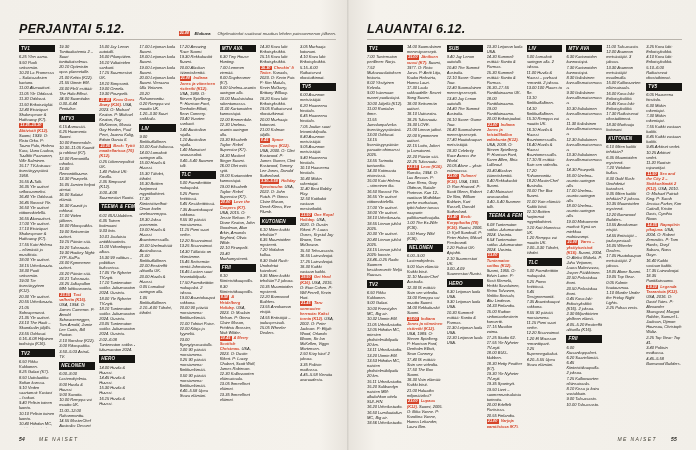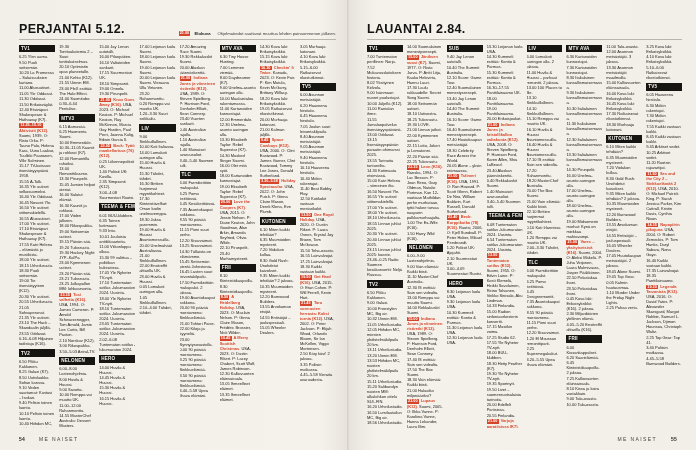--- a/index.html
+++ b/index.html
@@ -5,20 +5,21 @@
   html,body{margin:0;padding:0;}
   body{
     width:696px;height:450px;overflow:hidden;
     background:#e9e6e0;
     font-family:"Liberation Sans","DejaVu Sans",sans-serif;
     -webkit-font-smoothing:antialiased;
   }
   .spread{
     position:relative;width:696px;height:450px;
     background:linear-gradient(90deg,#f2efe9 0%,#f5f2ec 46%,#e7e3dc 50%,#f5f2ec 54%,#f2efe9 100%);
+    font-style:italic;
   }
   .page{
     position:absolute;top:0;width:348px;height:450px;
     box-sizing:border-box;padding:14px 12px 0 19px;
   }
   .page.left{left:0;}
   .page.right{left:348px;padding-left:19px;padding-right:14px;}
   .pagehead{
     height:22px;border-bottom:0.5px solid #b9b4ac;
     display:flex;align-items:flex-end;justify-content:space-between;
@@ -326,21 +327,21 @@
         </div>
       </div>
     <div class="pagefoot">
       <span class="pno">54</span>
       <span>ME NAISET</span>
     </div>
   </div>
 
   <div class="page right">
     <div class="pagehead">
-      <div class="daytitle">LAUANTAI 2.84.</div>
+      <div class="daytitle">LAUANTAI 6.12.</div>
     </div>
     <div class="cols">
         <div class="col">
           <div class="chead">TV1</div>
           <p class="entry">7.00 Tuntematon perillinen: Norja.</p>
           <p class="entry">7.52 Mukavuuslaitoksen historia.</p>
           <p class="entry">8.02 Yksityinen Kelvola.</p>
           <p class="entry">9.00 Isänmaan nuoret puolustajat.</p>
           <p class="entry">10.00 Jäljellä (K12).</p>
           <p class="entry">11.00 Rantalan ihme.</p>

